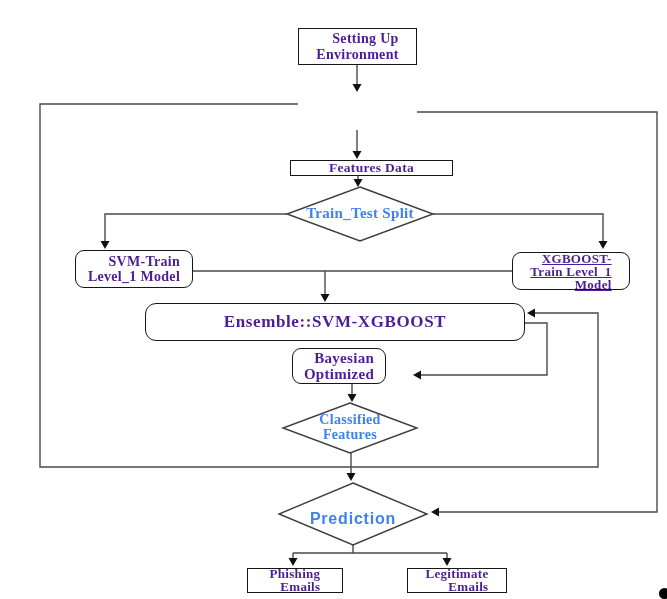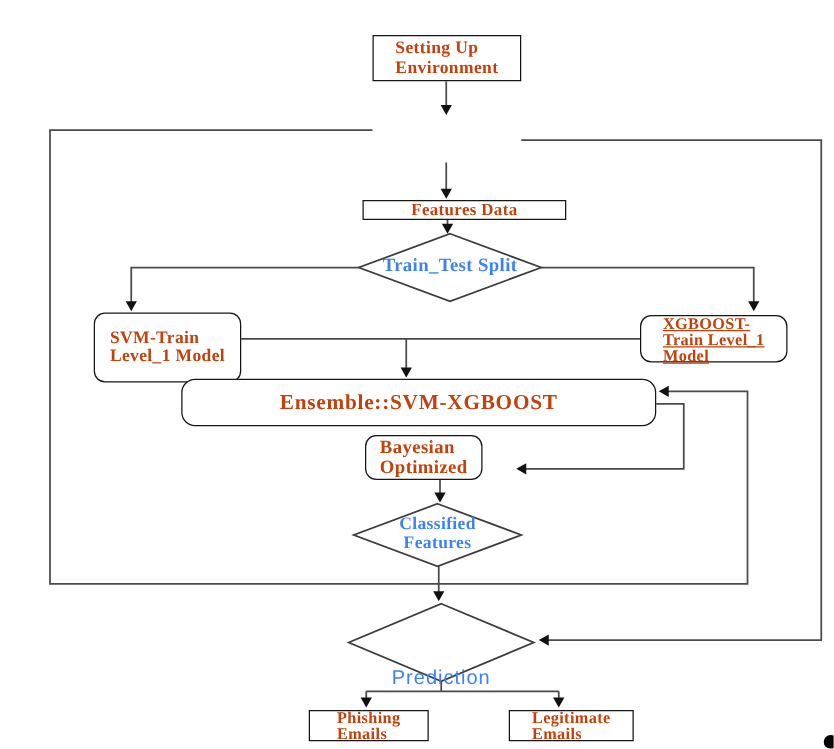--- a/index.html
+++ b/index.html
@@ -7,21 +7,21 @@
     position:relative;width:667px;height:599px;background:#ffffff;
     overflow:hidden;font-family:"Liberation Serif","DejaVu Serif",serif;
   }
   .wires{position:absolute;left:0;top:0;}
   .wires path{stroke:#4a4a4a;stroke-width:1.4;fill:none;}
   .wires polygon.arrow{fill:#111111;stroke:none;}
   .wires polygon.diamond{fill:#ffffff;stroke:#3c3c3c;stroke-width:1.4;}
   .node{
     position:absolute;display:flex;align-items:center;justify-content:center;
     border:1.8px solid #161616;background:#ffffff;box-sizing:border-box;
-    text-align:left;color:#c2410c;font-weight:bold;
+    text-align:right;color:#4c1d95;font-weight:bold;
   }
   .node.rounded{border-radius:9px;}
   .node.wide{border-radius:11px;}
   .lbl{white-space:pre-line;letter-spacing:0.3px;}
   .dlabel{
     position:absolute;text-align:center;color:#3b82f6;font-weight:bold;
     white-space:pre-line;letter-spacing:0.3px;
   }
   .fs14{font-size:14px;line-height:1.1;}
   .fs13{font-size:13px;line-height:1.0;text-decoration:underline;}
@@ -77,21 +77,21 @@
   <div class="node" style="left:298px;top:28px;width:119px;height:37px">
     <span class="lbl fs14">Setting Up
 Environment</span>
   </div>
 
 
   <div class="node" style="left:290px;top:160px;width:163px;height:16px">
     <span class="lbl" style="font-size:13.5px;line-height:14px">Features Data</span>
   </div>
 
-  <div class="node rounded" style="left:75px;top:250px;width:118px;height:56px">
+  <div class="node rounded" style="left:75px;top:250px;width:118px;height:38px">
     <span class="lbl fs14">SVM-Train
 Level_1 Model</span>
   </div>
 
   <div class="node rounded" style="left:512px;top:252px;width:118px;height:38px">
     <span class="lbl fs13">XGBOOST-
 Train Level_1
 Model</span>
   </div>
 
@@ -112,17 +112,17 @@
   <div class="node" style="left:407px;top:568px;width:100px;height:25px">
     <span class="lbl tight">Legitimate
 Emails</span>
   </div>
 
   <div class="dlabel fs15" style="left:288px;top:205px;width:144px">Train_Test Split</div>
 
   <div class="dlabel fs14" style="left:283px;top:412px;width:134px">Classified
 Features</div>
 
-  <div class="dlabel sans" style="left:281px;top:534px;width:144px;font-weight:normal">Prediction</div>
+  <div class="dlabel sans" style="left:281px;top:510px;width:144px;font-weight:bold">Prediction</div>
 
   <div class="bullet"></div>
 
 </div>
 
 </body></html>

